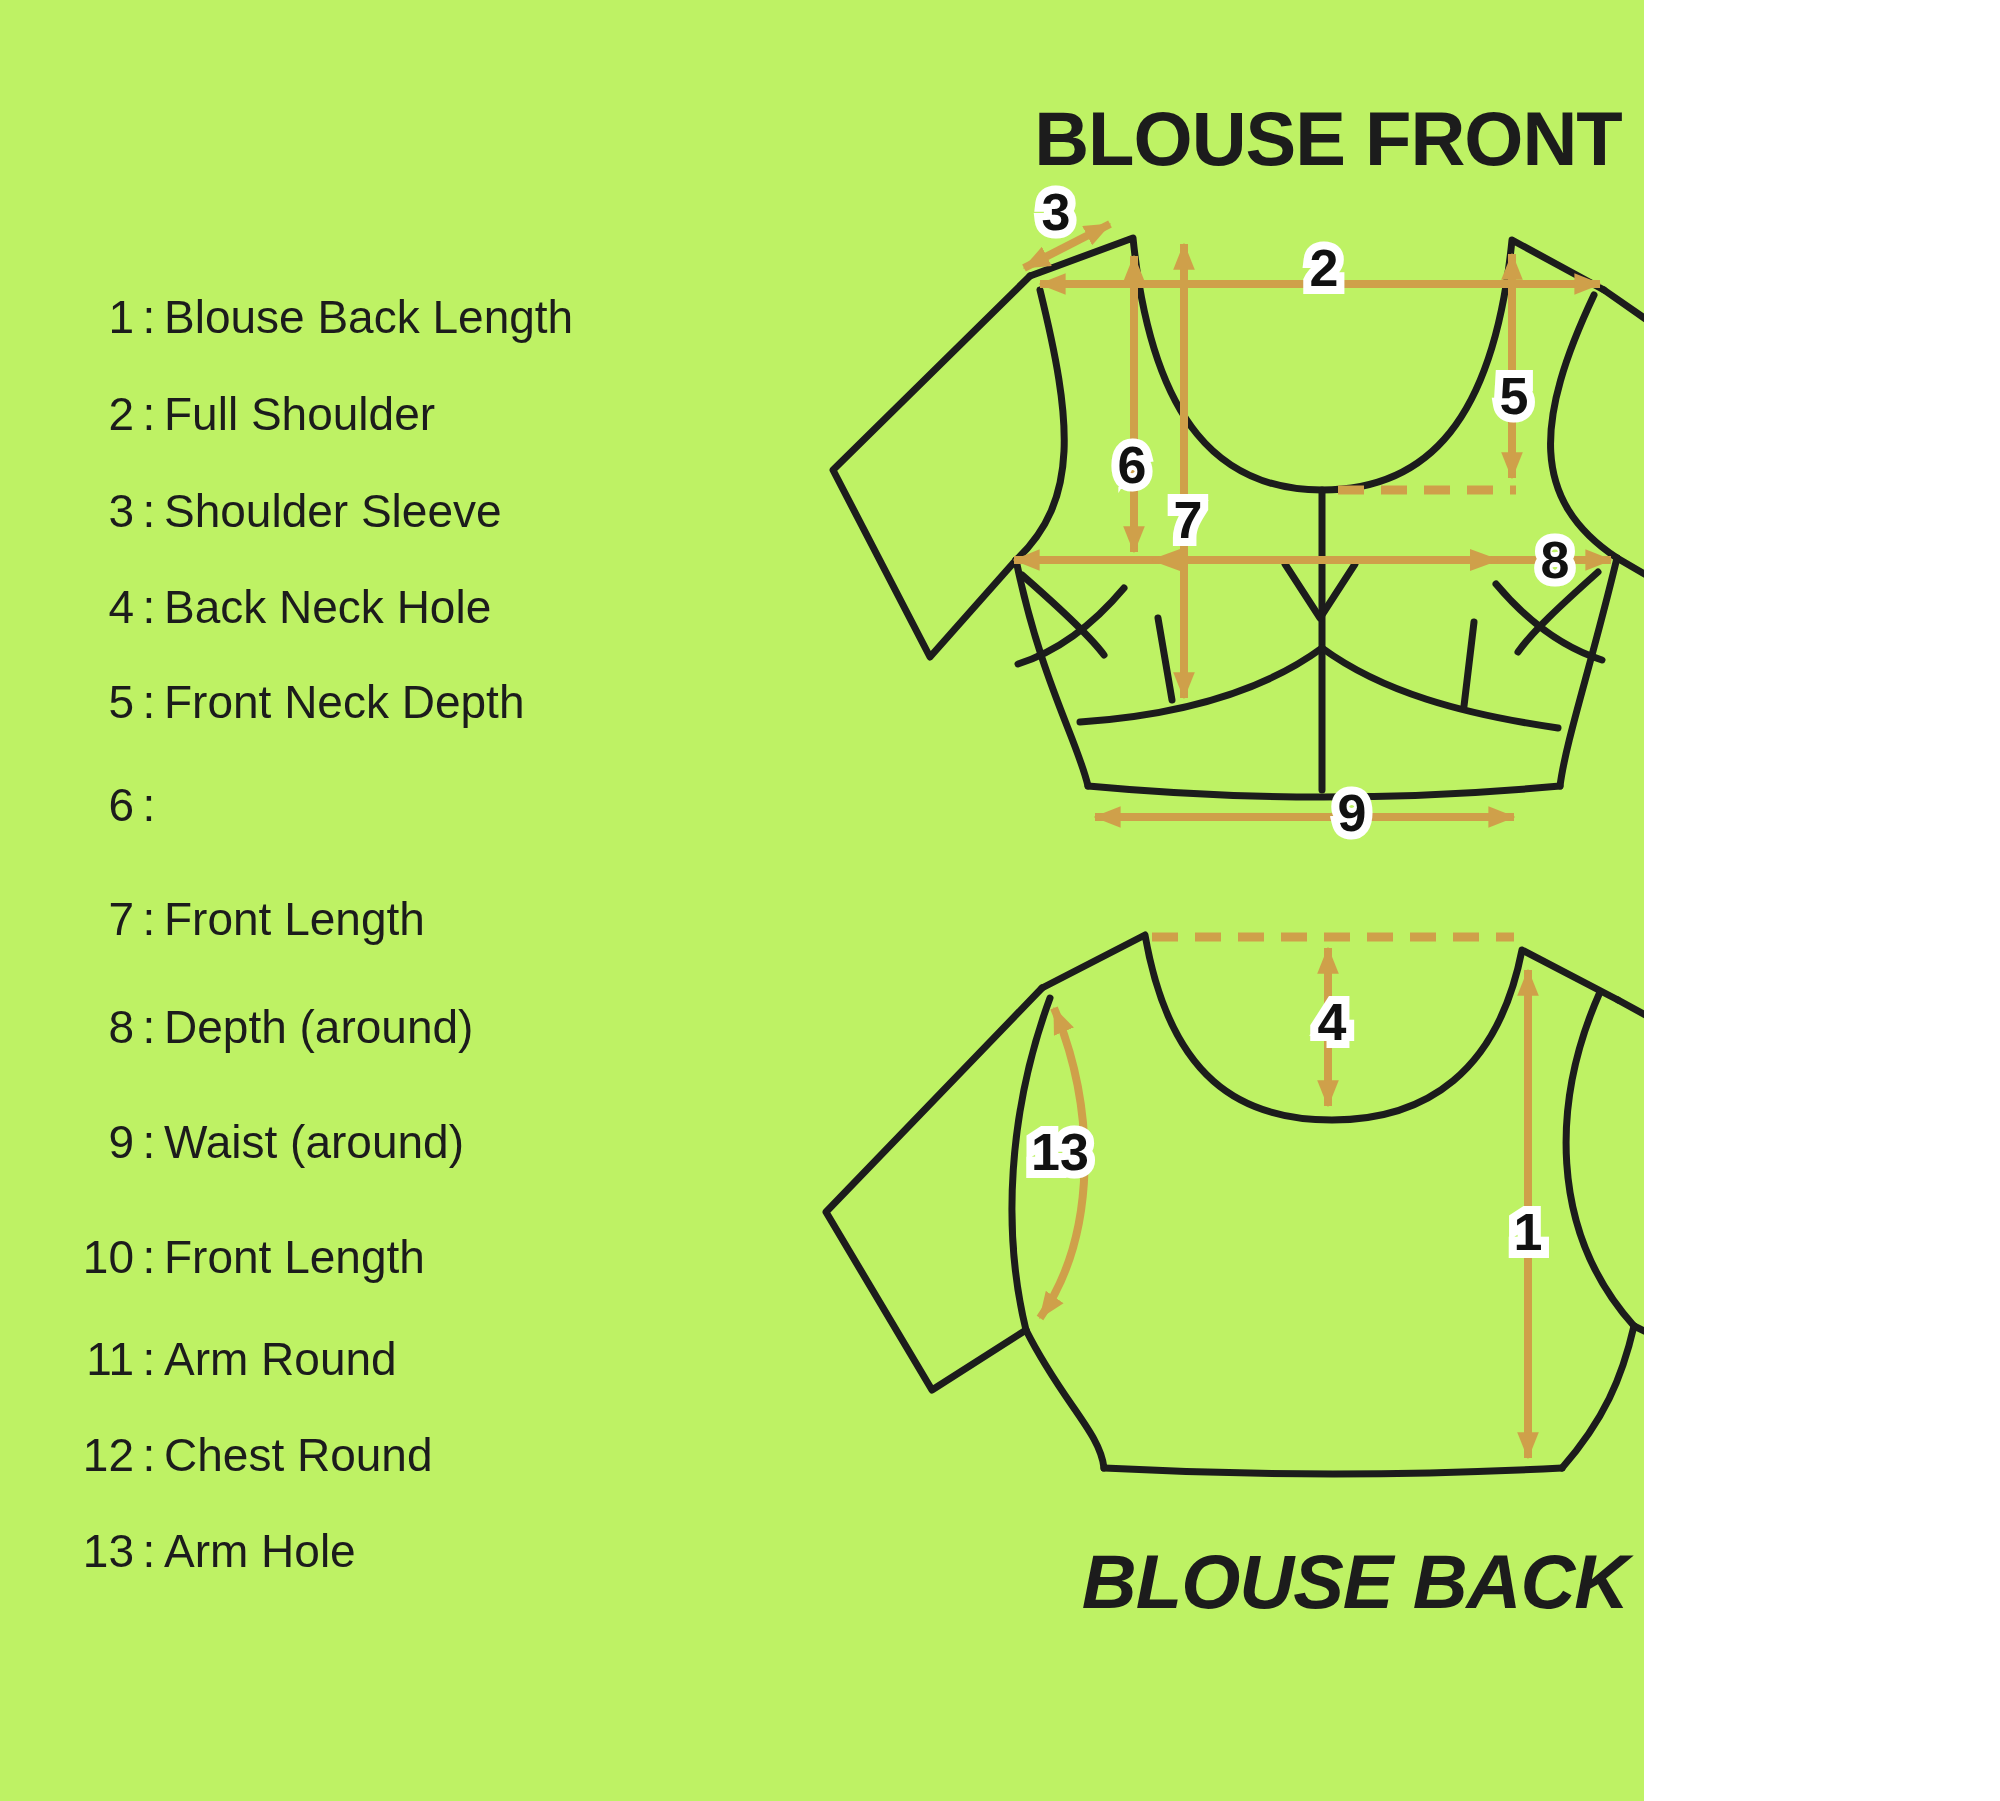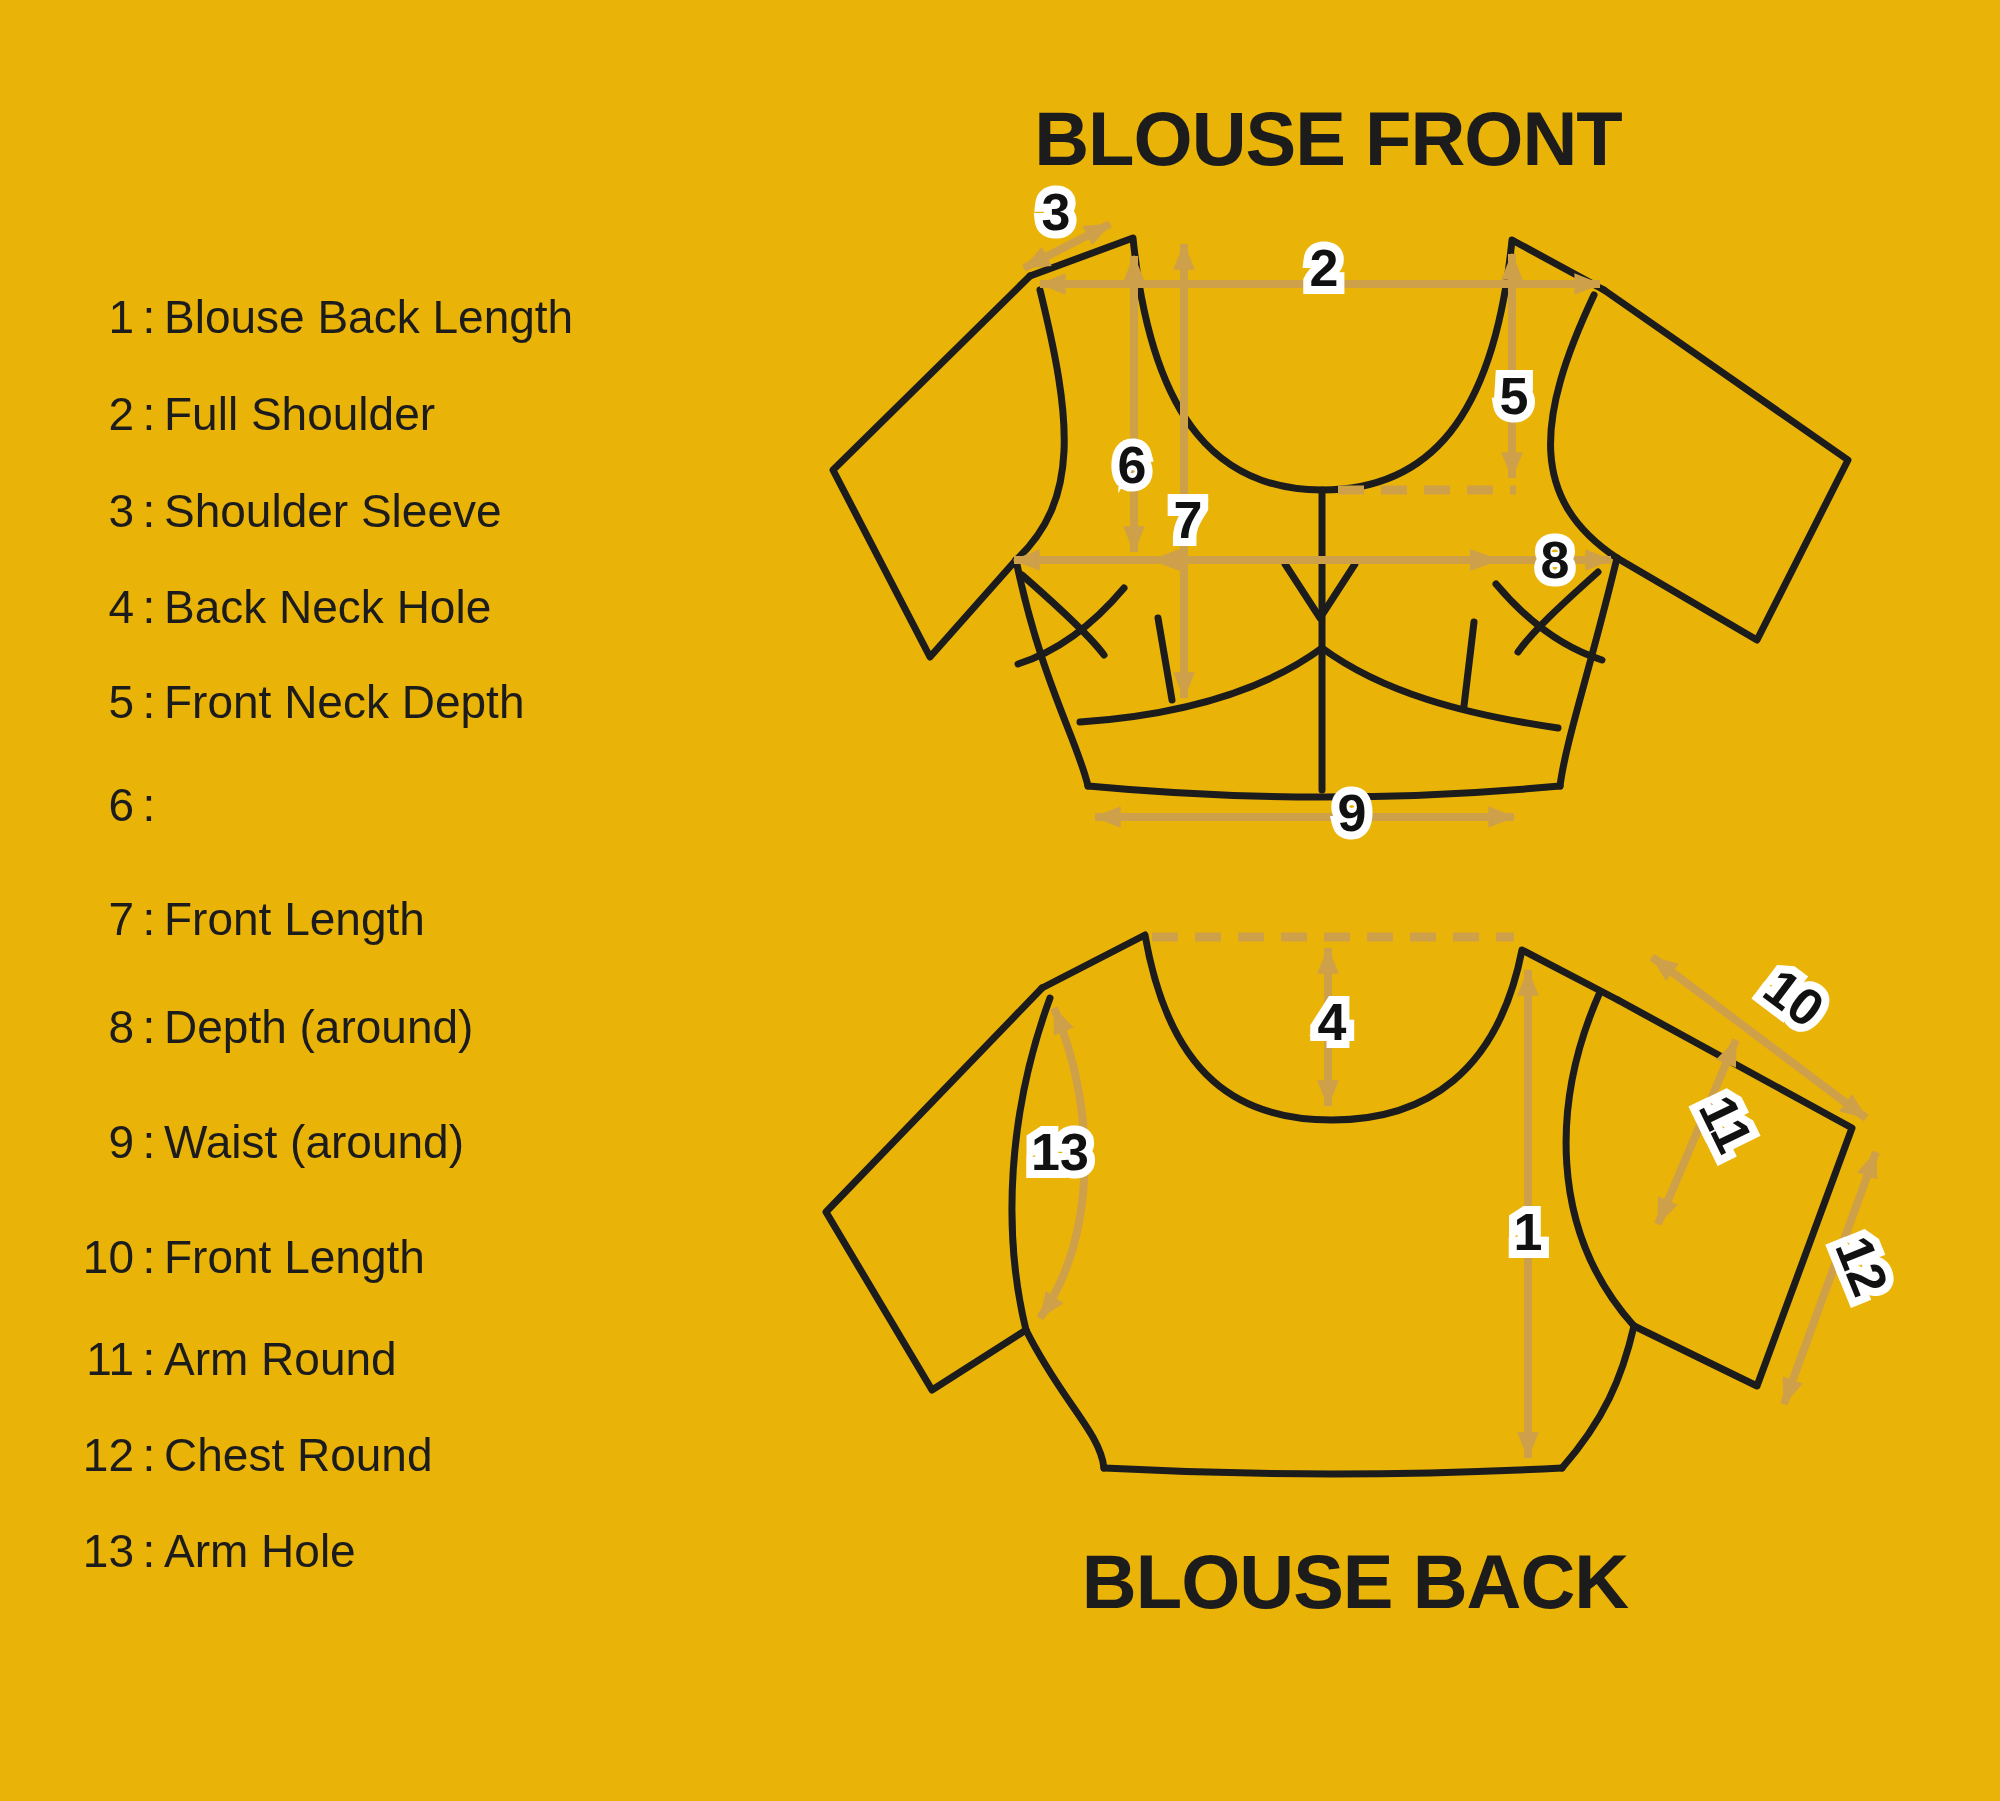--- a/index.html
+++ b/index.html
@@ -1,34 +1,34 @@
 <!DOCTYPE html>
 <html><head>
 <meta charset="utf-8">
 <style>
   html,body{margin:0;padding:0;background:#ffffff;}
   .canvas{
     position:relative;
-    width:2000px;height:1801px;
-    background:#eab308;
+    width:1644px;height:1801px;
+    background:#bef264;
     font-family:"Liberation Sans", sans-serif;
     overflow:hidden;
   }
   .diagram-svg{position:absolute;left:0;top:0;width:2000px;height:1801px;}
   .title{
     position:absolute;
     transform:translateX(-50%);
     font-weight:bold;
     font-size:76px;
     letter-spacing:-1px;
     color:#1c1c1c;
     white-space:nowrap;
   }
   .title.front{left:1328px;top:95px;}
-  .title.back{left:1355px;top:1538px;}
+  .title.back{left:1355px;top:1538px;font-style:italic;}
   ul.legend{list-style:none;margin:0;padding:0;}
   ul.legend li{
     position:absolute;
     left:50px;
     display:grid;
     grid-template-columns:84px 30px auto;
     align-items:baseline;
     font-size:46px;
     color:#1c1c1c;
     white-space:nowrap;

